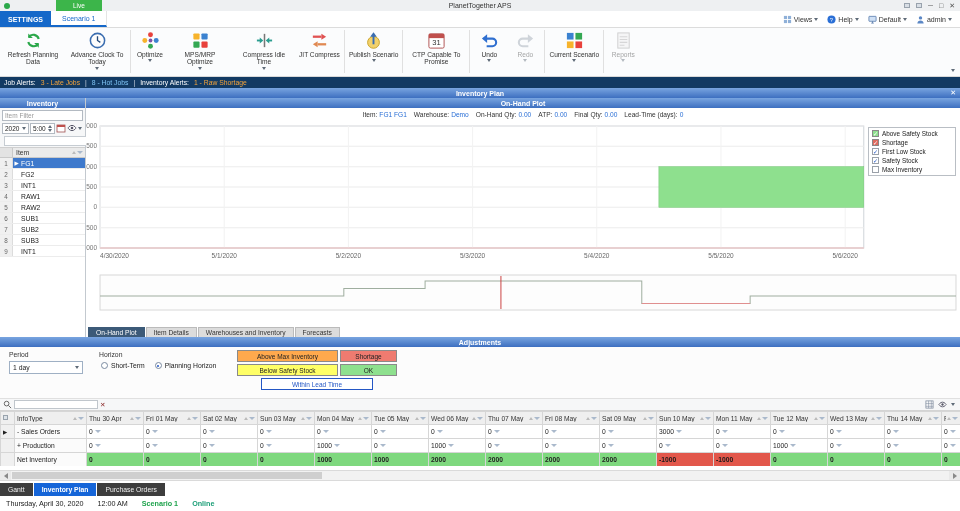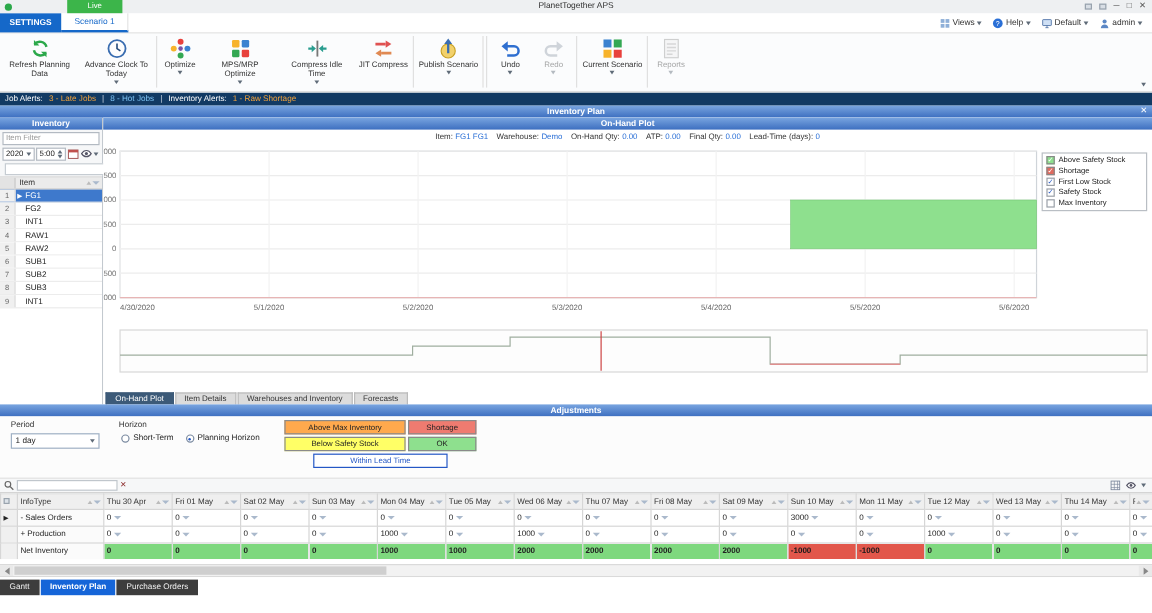--- a/index.html
+++ b/index.html
@@ -293,20 +293,30 @@
           <svg viewBox="0 0 20 20">
             <circle cx="10" cy="12" r="6.2" fill="#f2d16b" stroke="#c9a227"></circle>
             <path d="M10 14V4" stroke="#3a6db0" stroke-width="2"></path>
             <path d="M10 1.2 13.5 6h-7z" fill="#3a6db0"></path>
           </svg>
         </span>
         <span class="rb-label">Publish Scenario</span>
         <span class="caret"></span>
       </div>
       <div class="rb-sep"></div>
+      <div class="rb">
+        <span class="ic ">
+          <svg viewBox="0 0 20 20">
+            <rect x="2" y="3" width="16" height="15" rx="1.5" fill="#fff" stroke="#b05050"></rect>
+            <rect x="2" y="3" width="16" height="4.5" fill="#c0504d"></rect>
+            <text x="10" y="15" font-size="8" text-anchor="middle" fill="#333" font-family="Liberation Sans, sans-serif">31</text>
+          </svg>
+        </span>
+        <span class="rb-label">CTP Capable To Promise</span>
+      </div>
       <div class="rb-sep"></div>
       <div class="rb">
         <span class="ic ">
           <svg viewBox="0 0 20 20">
             <path d="M4 8h9a4 4 0 0 1 0 8H7" fill="none" stroke="#2f6fd0" stroke-width="2.2"></path>
             <path d="M2 8l5.5-4.5v9z" fill="#2f6fd0"></path>
           </svg>
         </span>
         <span class="rb-label">Undo</span>
         <span class="caret"></span>
@@ -1009,13 +1019,19 @@
   </div>
 
   <div class="gap2"></div>
 
   <div class="btabs" id="btabs">
       <div class="btab">Gantt</div>
       <div class="btab active">Inventory Plan</div>
       <div class="btab">Purchase Orders</div>
     </div>
 
+  <div class="status">
+    <span>Thursday, April 30, 2020</span>
+    <span>12:00 AM</span>
+    <span class="st-scenario">Scenario 1</span>
+    <span class="st-online">Online</span>
+  </div>
 </div>
 
 </body></html>

